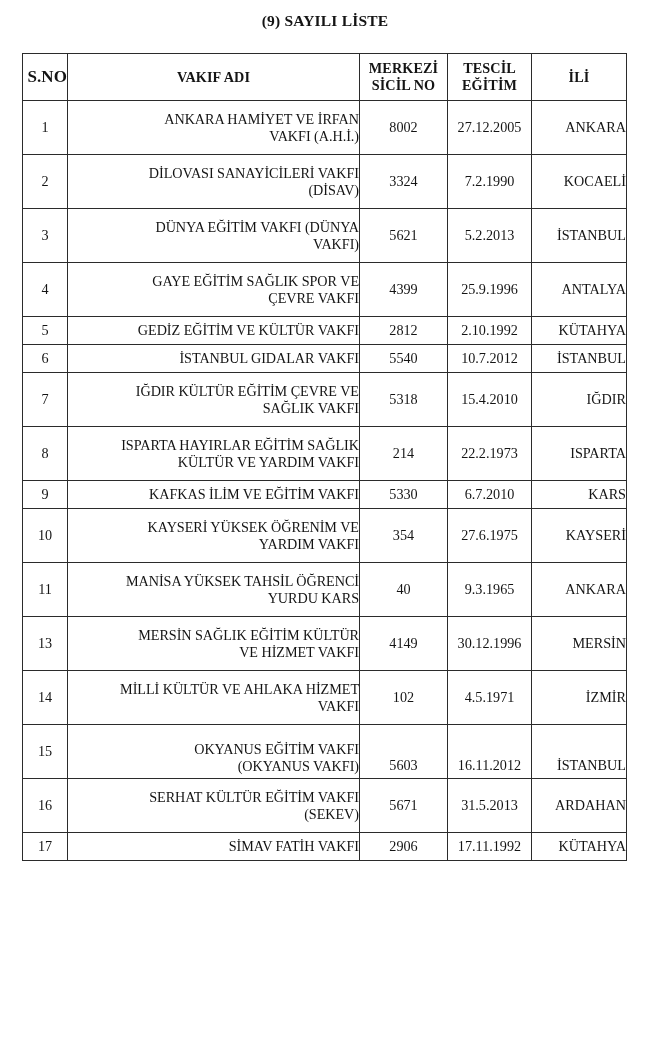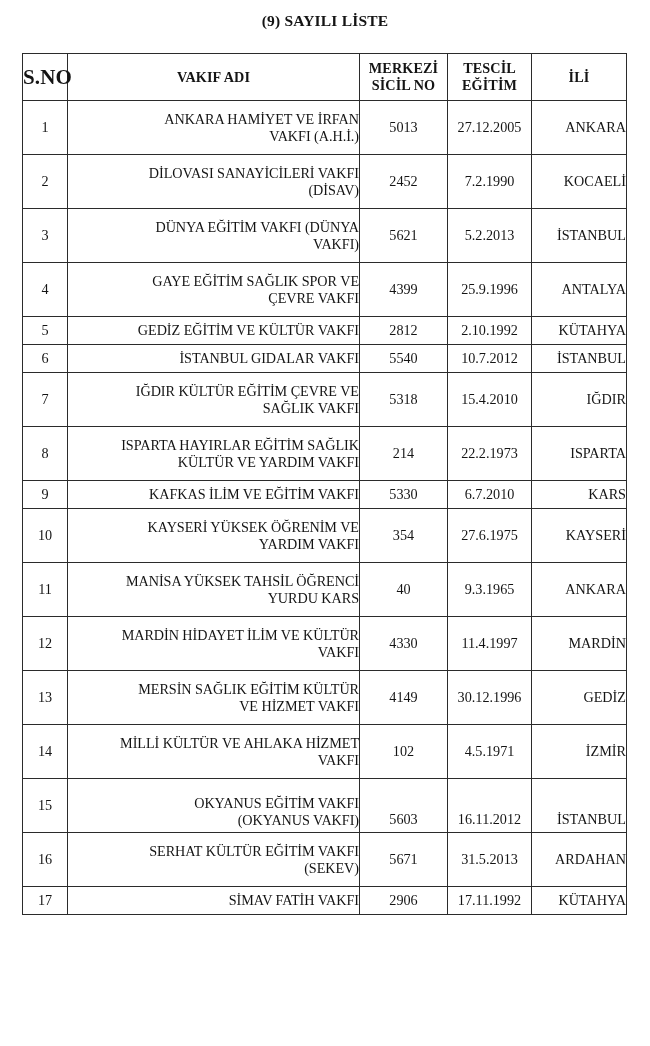--- a/index.html
+++ b/index.html
@@ -67,21 +67,21 @@
   }
 
   thead th {
     font-weight: bold;
     text-align: center;
     height: 46px;
     font-size: 14.6px;
     letter-spacing: 0.1px;
     padding: 2px 2px;
   }
-  thead th.th-sno { font-size: 21px; text-align: right; }
+  thead th.th-sno { font-size: 17px; text-align: right; }
   thead th .thl { display: block; }
 
   td.cell-sno {
     text-align: center;
     font-size: 14.6px;
   }
   td.cell-name {
     text-align: right;
     padding: 2px 4px 2px 7px;
     font-size: 14.6px;
@@ -141,31 +141,31 @@
           <th>İLİ</th>
         </tr>
       </thead>
       <tbody id="table-body">
           <tr class="r-tall">
             <td class="cell-sno">1</td>
             <td class="cell-name">
               <span class="nm-line">ANKARA HAMİYET VE İRFAN</span>
               <span class="nm-line">VAKFI (A.H.İ.)</span>
             </td>
-            <td class="cell-sicil">5013</td>
+            <td class="cell-sicil">8002</td>
             <td class="cell-date">27.12.2005</td>
             <td class="cell-il">ANKARA</td>
           </tr>
           <tr class="r-tall">
             <td class="cell-sno">2</td>
             <td class="cell-name">
               <span class="nm-line">DİLOVASI SANAYİCİLERİ VAKFI</span>
               <span class="nm-line">(DİSAV)</span>
             </td>
-            <td class="cell-sicil">2452</td>
+            <td class="cell-sicil">3324</td>
             <td class="cell-date">7.2.1990</td>
             <td class="cell-il">KOCAELİ</td>
           </tr>
           <tr class="r-tall">
             <td class="cell-sno">3</td>
             <td class="cell-name">
               <span class="nm-line">DÜNYA EĞİTİM VAKFI (DÜNYA</span>
               <span class="nm-line">VAKFI)</span>
             </td>
             <td class="cell-sicil">5621</td>
@@ -243,38 +243,28 @@
             <td class="cell-sno">11</td>
             <td class="cell-name">
               <span class="nm-line">MANİSA YÜKSEK TAHSİL ÖĞRENCİ</span>
               <span class="nm-line">YURDU KARS</span>
             </td>
             <td class="cell-sicil">40</td>
             <td class="cell-date">9.3.1965</td>
             <td class="cell-il">ANKARA</td>
           </tr>
           <tr class="r-tall">
-            <td class="cell-sno">12</td>
-            <td class="cell-name">
-              <span class="nm-line">MARDİN HİDAYET İLİM VE KÜLTÜR</span>
-              <span class="nm-line">VAKFI</span>
-            </td>
-            <td class="cell-sicil">4330</td>
-            <td class="cell-date">11.4.1997</td>
-            <td class="cell-il">MARDİN</td>
-          </tr>
-          <tr class="r-tall">
             <td class="cell-sno">13</td>
             <td class="cell-name">
               <span class="nm-line">MERSİN SAĞLIK EĞİTİM KÜLTÜR</span>
               <span class="nm-line">VE HİZMET VAKFI</span>
             </td>
             <td class="cell-sicil">4149</td>
             <td class="cell-date">30.12.1996</td>
-            <td class="cell-il">GEDİZ</td>
+            <td class="cell-il">MERSİN</td>
           </tr>
           <tr class="r-tall">
             <td class="cell-sno">14</td>
             <td class="cell-name">
               <span class="nm-line">MİLLİ KÜLTÜR VE AHLAKA HİZMET</span>
               <span class="nm-line">VAKFI</span>
             </td>
             <td class="cell-sicil">102</td>
             <td class="cell-date">4.5.1971</td>
             <td class="cell-il">İZMİR</td>

